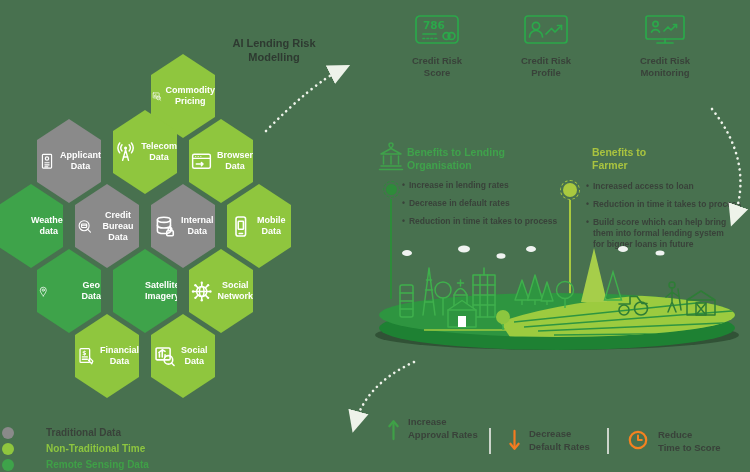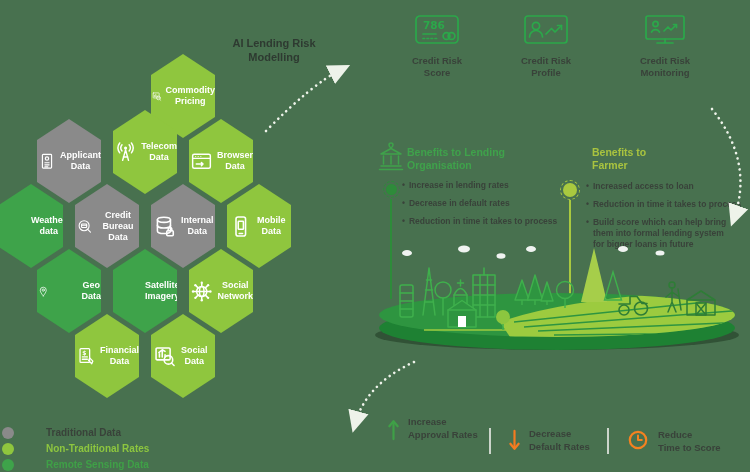--- a/index.html
+++ b/index.html
@@ -360,21 +360,21 @@
   </g>
 </svg>
 
 <div>
   <div class="legend-row" style="left:2px;top:426px;">
     <span class="legend-dot" style="background:#8a8a8a;"></span>
     <span class="lbl" style="color:#39423a;">Traditional Data</span>
   </div>
   <div class="legend-row" style="left:2px;top:442px;">
     <span class="legend-dot" style="background:#8fc63e;"></span>
-    <span class="lbl" style="color:#8dc63f;">Non-Traditional Rates</span>
+    <span class="lbl" style="color:#8dc63f;">Non-Traditional Time</span>
   </div>
   <div class="legend-row" style="left:2px;top:458px;">
     <span class="legend-dot" style="background:#3ea34a;"></span>
     <span class="lbl" style="color:#3fa047;">Remote Sensing Data</span>
   </div>
 </div>
 
 <div>
   <div class="kpi" style="left:388px;top:416px;">
     <svg width="11" height="26" viewBox="0 0 12 26">

